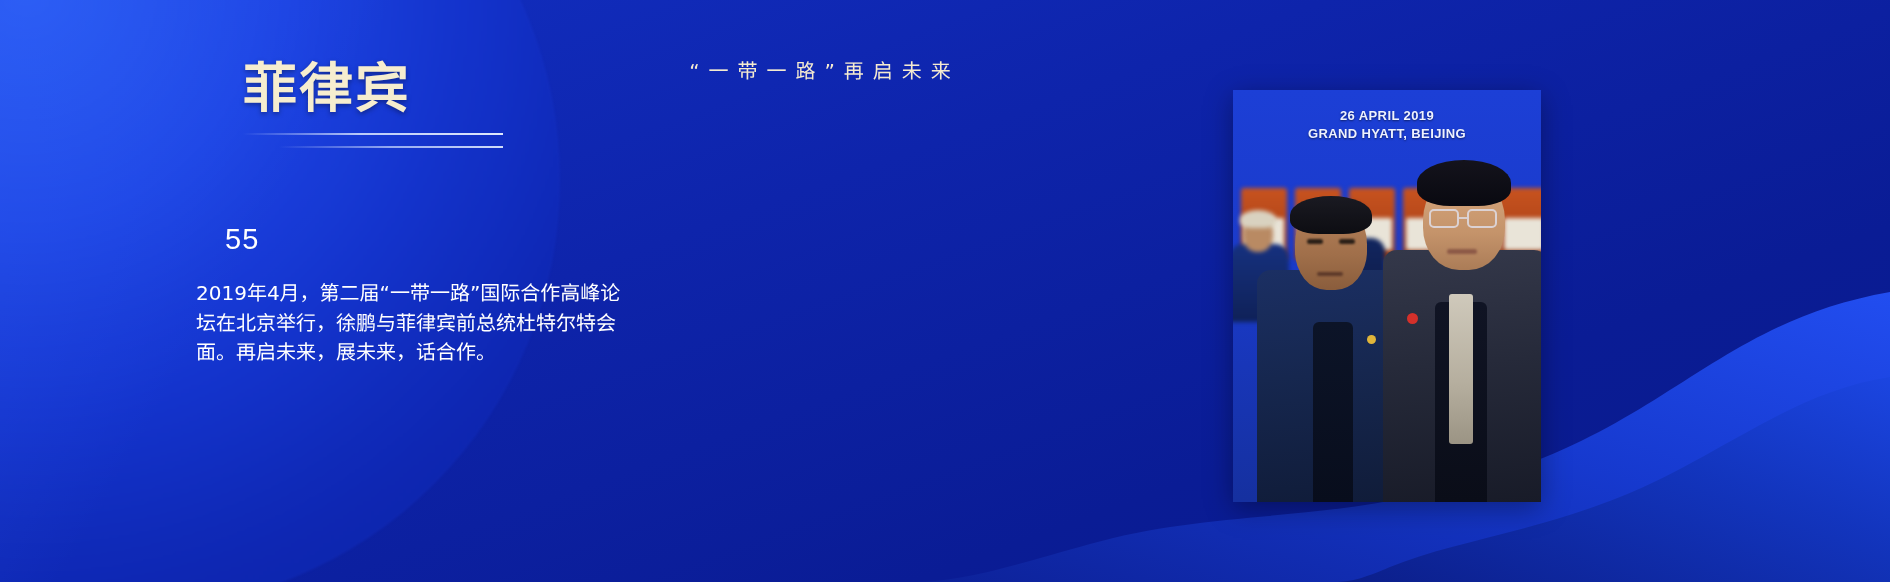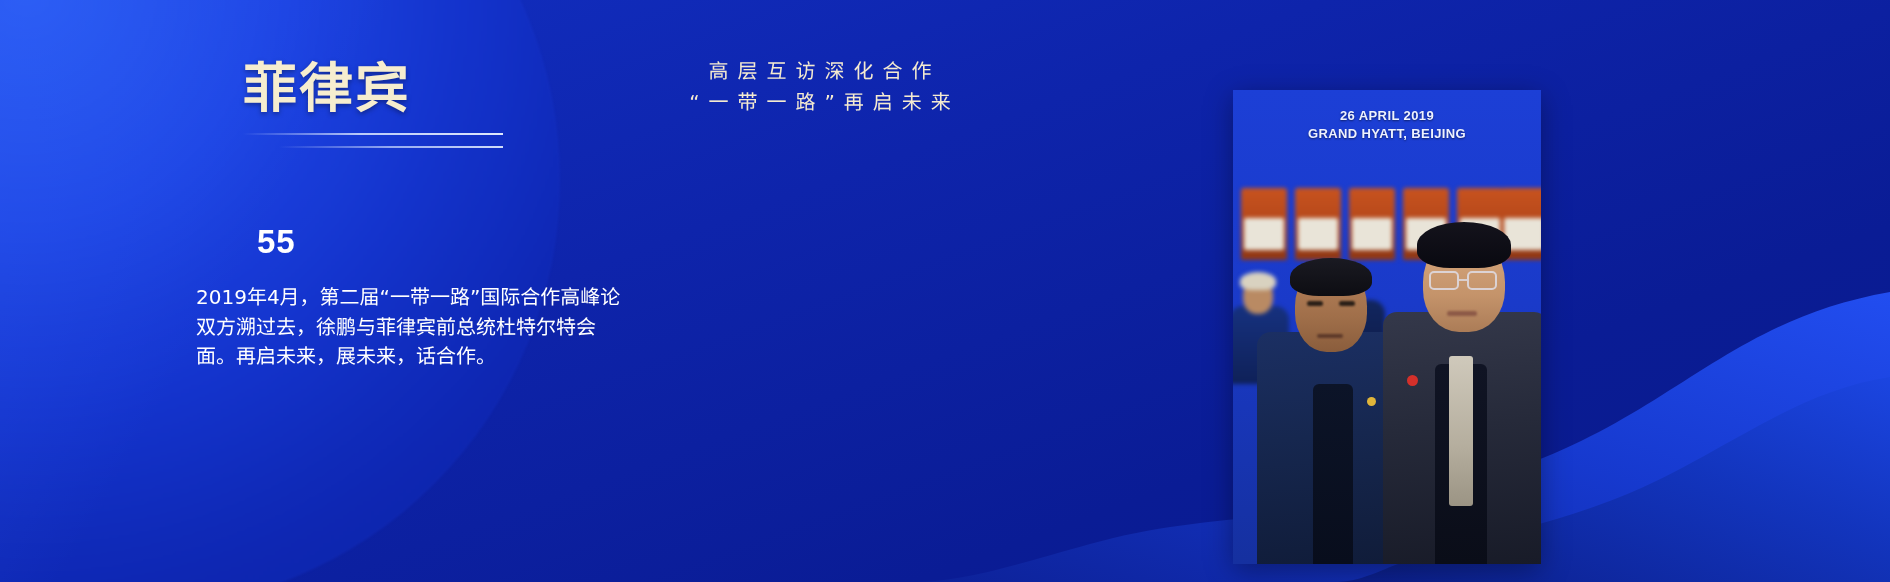--- a/index.html
+++ b/index.html
@@ -115,45 +115,45 @@
 
   
   .body-block {
     position: absolute;
     left: 196px;
     top: 225px;
     width: 840px;
   }
   .item-number {
     font-family: "Liberation Sans", "DejaVu Sans", sans-serif;
-    font-size: 33px;
-    font-weight: 700;
+    font-size: 29px;
+    font-weight: 400;
     color: #ffffff;
     letter-spacing: 1px;
-    margin-left: 61px;
+    margin-left: 29px;
     line-height: 1;
   }
   .body-text {
     margin-top: 25px;
     font-family: "DejaVu Sans", "Liberation Sans", sans-serif;
     font-size: 20px;
     font-weight: 400;
     color: #ffffff;
     line-height: 1.48;
     letter-spacing: 0px;
   }
   .body-text div { white-space: nowrap; }
 
   
   .photo {
     position: absolute;
     left: 1233px;
     top: 90px;
     width: 308px;
-    height: 474px;
+    height: 412px;
     overflow: hidden;
     box-shadow: 0 6px 26px rgba(0,0,0,.35);
     background: #1433c2;
   }
   .photo-inner { position: absolute; inset: 0; }
 
   
   .ph-backdrop {
     position: absolute; inset: 0;
     background: linear-gradient(180deg, #1c3fd6 0%, #1a3ac9 45%, #15309f 100%);
@@ -247,29 +247,28 @@
     </svg>
   </div>
 
   <div class="country-block">
     <div class="country-title">菲律宾</div>
     <div class="rule"></div>
     <div class="rule short"></div>
   </div>
 
   <div class="headline">
-    <div class="headline-line">高层互访深化合作</div>
     <div class="headline-line">“一带一路”再启未来</div>
   </div>
 
   <div class="body-block">
     <div class="item-number">55</div>
     <div class="body-text">
       <div>2019年4月，第二届“一带一路”国际合作高峰论</div>
-      <div>双方溯过去，徐鹏与菲律宾前总统杜特尔特会</div>
+      <div>坛在北京举行，徐鹏与菲律宾前总统杜特尔特会</div>
       <div>面。再启未来，展未来，话合作。</div>
     </div>
   </div>
 
   <div class="photo">
     <div class="photo-inner">
 
       <div class="ph-backdrop"></div>
 
       <div class="ph-caption">

